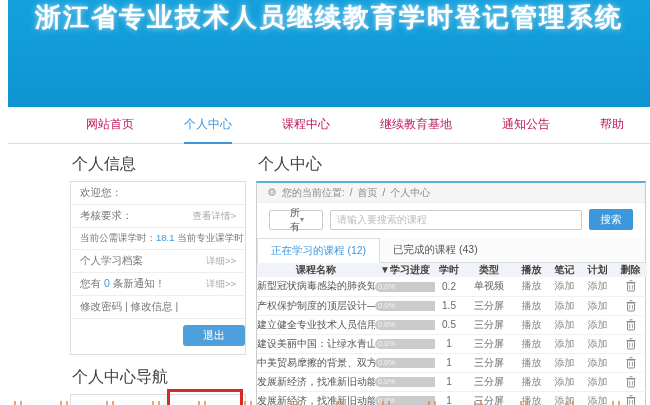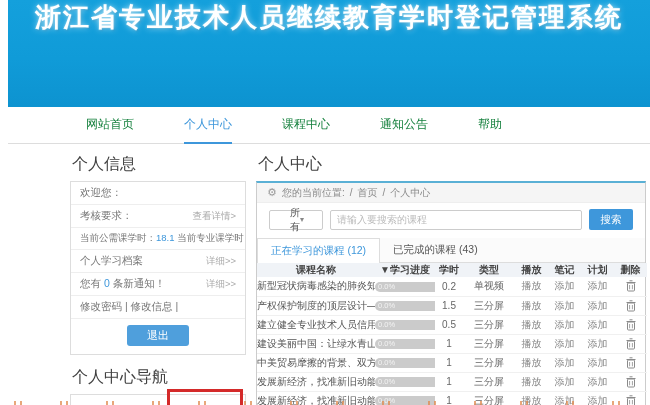--- a/index.html
+++ b/index.html
@@ -13,33 +13,33 @@
 
   
   .banner{margin-left:8px;height:107px;background:linear-gradient(180deg,#14a0dc 0%,var(--banner) 55%,#0d93d0 100%);
     display:flex;align-items:flex-start;justify-content:center;}
   .banner h1{color:#fff;font-size:26px;font-weight:bold;letter-spacing:2px;
     text-shadow:0 0 6px #aee3f8,0 0 2px #8ed4f2,1px 1px 2px #0b7cb3;}
 
   
   .navbar{margin-left:8px;height:37px;border-bottom:1px solid var(--border);
     display:flex;align-items:center;padding:0 30px 0 78px;background:#fff;}
-  .nav-item{font-size:12px;color:#15803d;margin-right:50px;cursor:pointer;height:37px;line-height:35px;white-space:nowrap;}
+  .nav-item{font-size:12px;color:#be185d;margin-right:50px;cursor:pointer;height:37px;line-height:35px;white-space:nowrap;}
   .nav-item.active{color:var(--accent);border-bottom:2px solid var(--accent);}
 
   
   .content{margin-left:8px;display:flex;padding:6px 4px 0 62px;gap:10px;}
   .left-col{width:176px;flex:none;}
   .right-col{flex:1;min-width:0;}
   .sec-title{font-size:16px;font-weight:normal;color:#404040;margin:4px 0 6px 2px;}
 
   
   .info-box{border:1px solid var(--border);background:#fff;font-size:10.5px;color:#777;}
   .info-row{display:flex;align-items:center;justify-content:space-between;padding:4px 9px;border-bottom:1px solid var(--lightborder);min-height:17px;white-space:nowrap;overflow:hidden;}
-  .info-row:last-child{border-bottom:none;}
+  .info-row:last-child{border-bottom:none;justify-content:flex-end;}
   .info-link{color:#aaa;font-size:9.5px;cursor:pointer;flex:none;}
   .blue{color:var(--accent);}
   .hours-row{display:block;font-size:9.5px;}
   .logout-row{justify-content:center;padding:6px 0 8px;}
   .logout-btn{background:#4f9fdc;color:#fff;border:none;border-radius:3px;font-size:11px;padding:3px 20px;cursor:pointer;}
 
   
   .nav-box{position:relative;border:1px solid var(--border);background:#fff;padding:12px 6px 14px 10px;margin-top:2px;height:62px;}
   .sb-btn{background:var(--btn);color:#fff;border:none;border-radius:3px;font-size:10.5px;padding:4px 10px;cursor:pointer;white-space:nowrap;}
   .sb-btn.row1a{position:absolute;left:28px;top:10px;}
@@ -87,20 +87,21 @@
 <div class="page">
 
   <div class="banner">
     <h1>浙江省专业技术人员继续教育学时登记管理系统</h1>
   </div>
 
   <div class="navbar">
     <div class="nav-item">网站首页</div>
     <div class="nav-item active">个人中心</div>
     <div class="nav-item">课程中心</div>
+    <div class="nav-item">继续教育基地</div>
     <div class="nav-item">通知公告</div>
     <div class="nav-item">帮助</div>
 
   </div>
 
   <div class="content">
 
     <div class="left-col">
       <div class="sec-title">个人信息</div>
 

